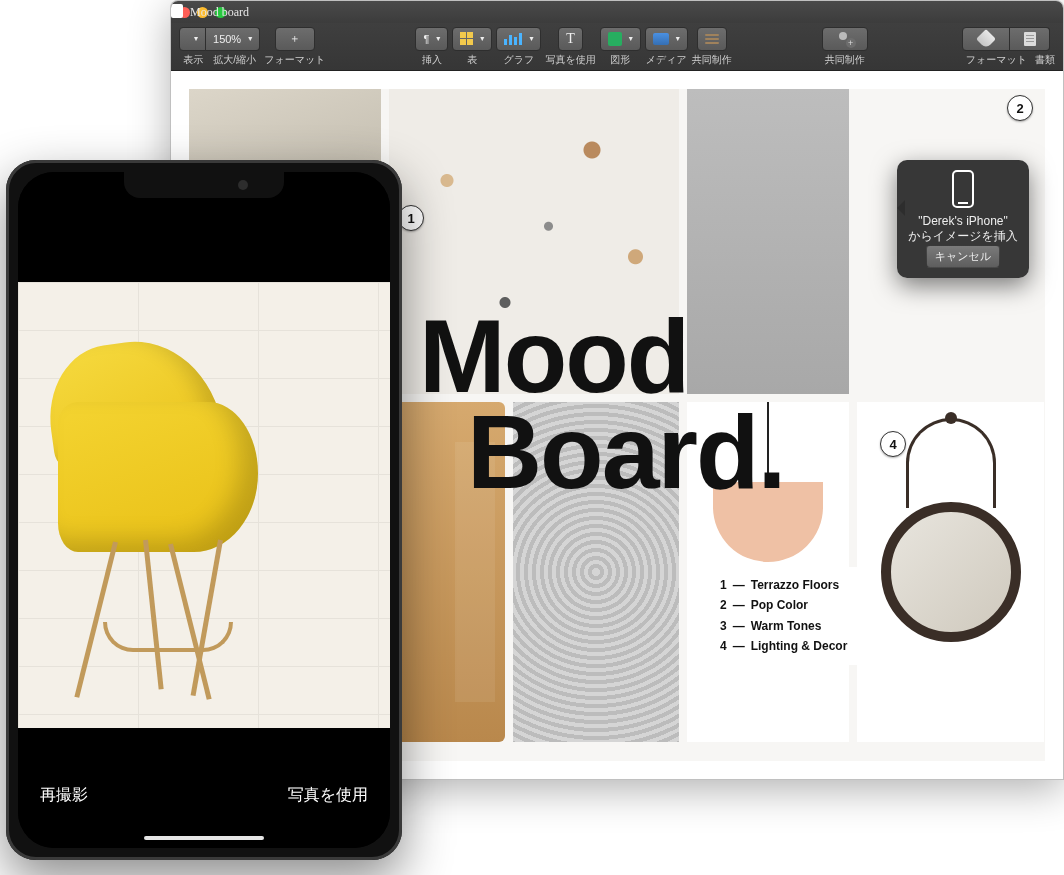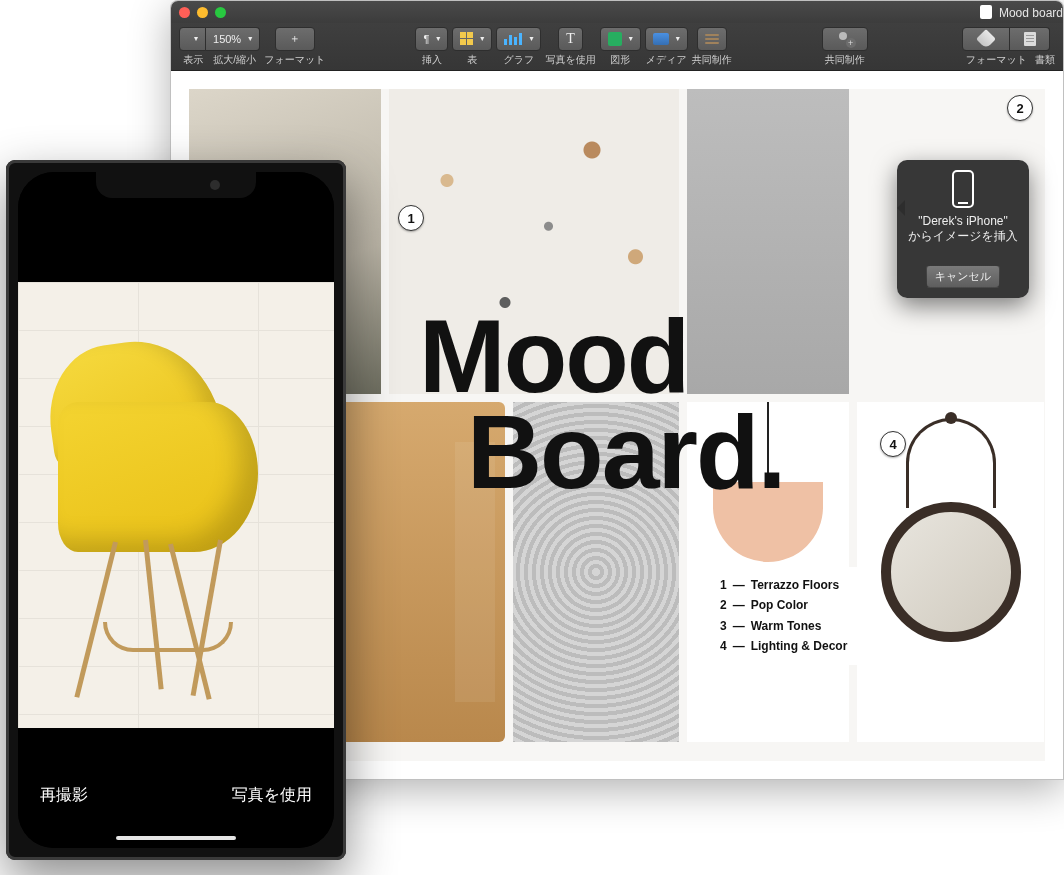--- a/index.html
+++ b/index.html
@@ -29,22 +29,22 @@
     background: linear-gradient(#4a4a4a,#3c3c3c);
     display: flex;
     align-items: center;
     padding: 0 8px;
     position: relative;
   }
   .traffic { display:flex; gap:7px; }
   .dot { width:11px; height:11px; border-radius:50%; }
   .dot.red{background:#ff5f57;} .dot.yellow{background:#febc2e;} .dot.green{background:#28c840;}
   .titlebar .title {
-    position:absolute; left:0; right:0; text-align:right;
-    font-size:12px; color:#e6e6e6;
+    position:absolute; left:0; right:0; text-align:left;
+    font-size:12px; color:#e6e6e6;font-family:Liberation Serif, serif;
   }
   .title .doc-icon{ display:inline-block; width:12px;height:14px;background:#fff;border-radius:2px;margin-right:4px;vertical-align:-2px;}
 
   .toolbar {
     height: 48px;
     background: linear-gradient(#3f3f3f,#363636);
     border-bottom:1px solid #222;
     display:flex;
     align-items:center;
     padding:0 8px;
@@ -173,31 +173,31 @@
     color:#eee;text-align:center;font-size:12px;
     box-shadow:0 8px 24px rgba(0,0,0,.5);
   }
   .popover::before{
     content:"";position:absolute;left:-8px;top:40px;
     border:8px solid transparent;border-right-color:rgba(44,44,44,.95);
   }
   .popover .phone-ic{width:22px;height:38px;margin:0 auto 6px;border:2px solid #fff;border-radius:5px;position:relative;}
   .popover .phone-ic::after{content:"";position:absolute;bottom:2px;left:50%;width:10px;height:2px;background:#fff;transform:translateX(-50%);}
   .popover .btn{
-    margin-top:20px;padding:3px 8px;
+    margin-top:0;padding:3px 8px;
     background:linear-gradient(#7a7a7a,#5e5e5e);
     border-radius:4px;font-size:11px;display:inline-block;
     border:1px solid rgba(0,0,0,.4);
   }
 
   
   .iphone{
     position:absolute;left:6px;top:160px;
-    width:340px;height:700px;
-    background:#111;border-radius:9px;
+    width:396px;height:700px;
+    background:#111;border-radius:30px;
     box-shadow:0 20px 50px rgba(0,0,0,.45), inset 0 0 0 3px #3a3a3a;
     padding:12px;
   }
   .iphone .screen{
     width:100%;height:100%;background:#000;border-radius:36px;
     position:relative;overflow:hidden;
   }
   .notch{position:absolute;top:0;left:50%;transform:translateX(-50%);
     width:160px;height:26px;background:#111;border-radius:0 0 16px 16px;z-index:3;}
   .notch::after{content:"";position:absolute;right:36px;top:8px;width:10px;height:10px;border-radius:50%;background:#2d2d2d;}

